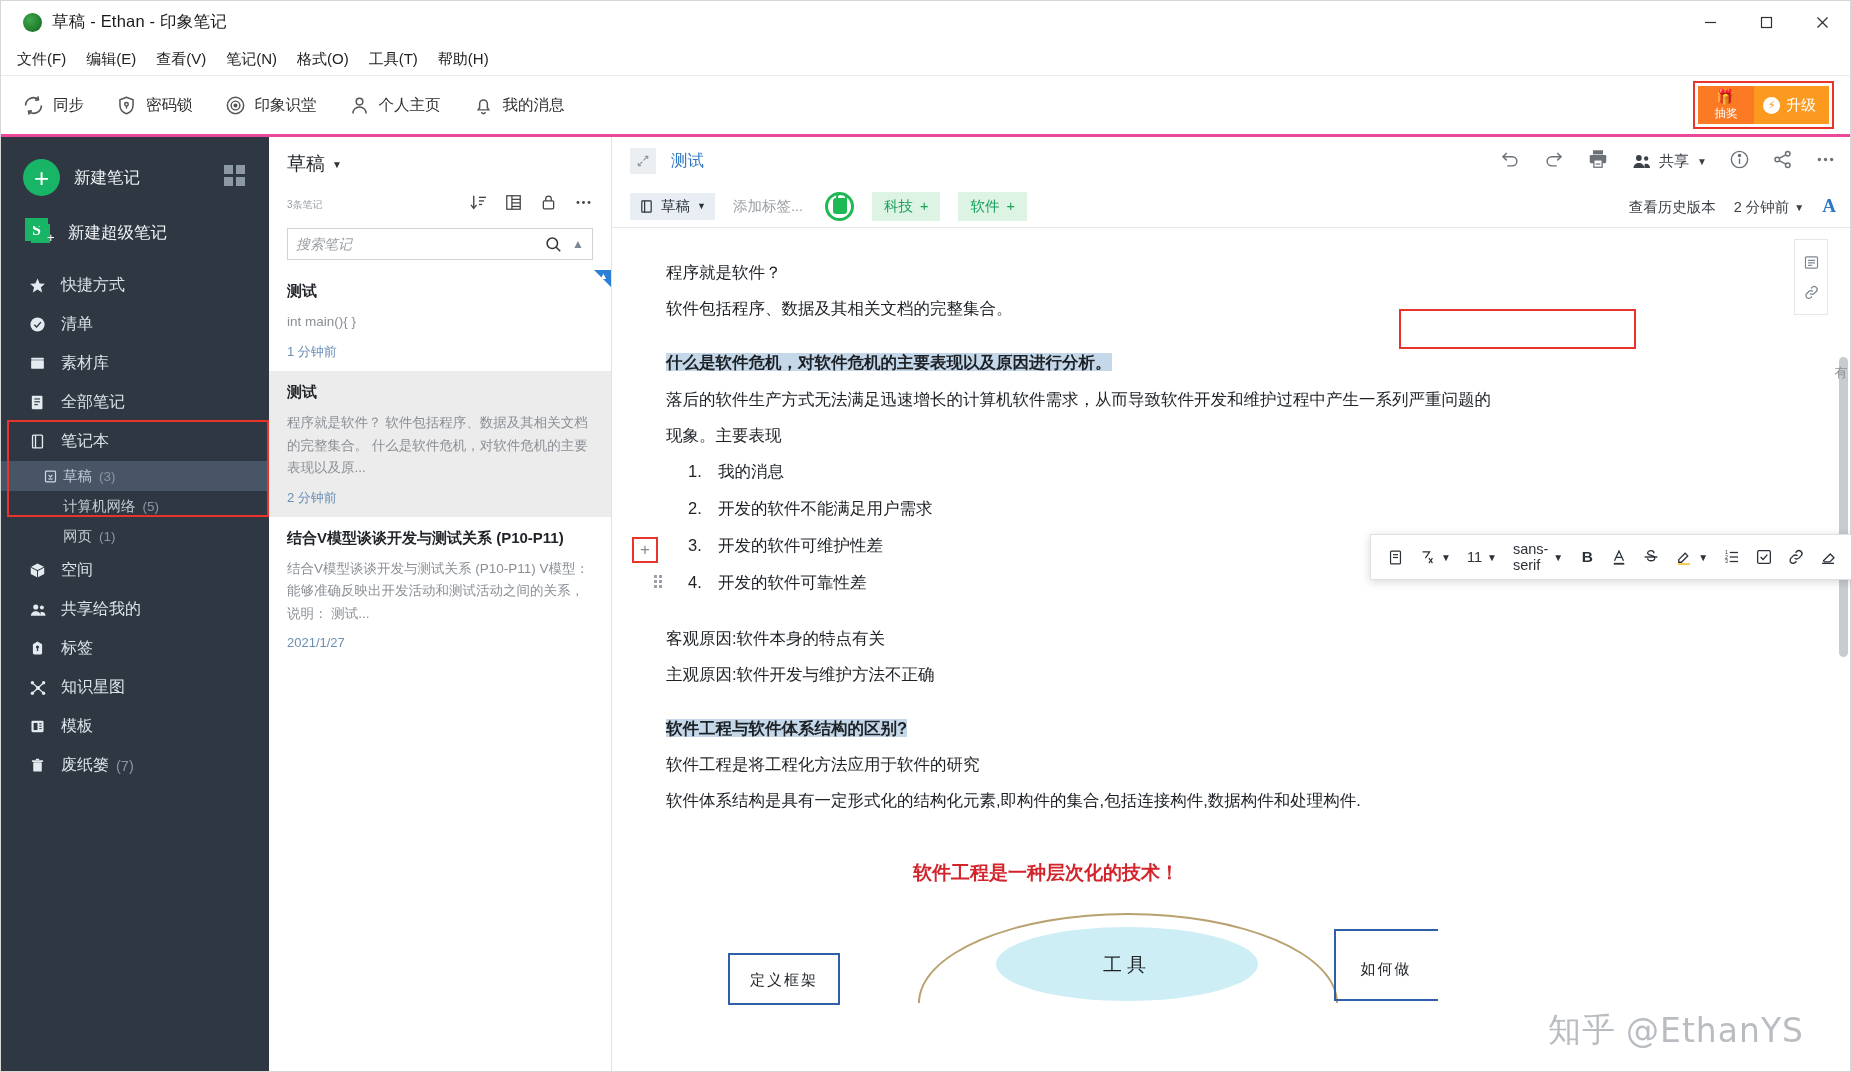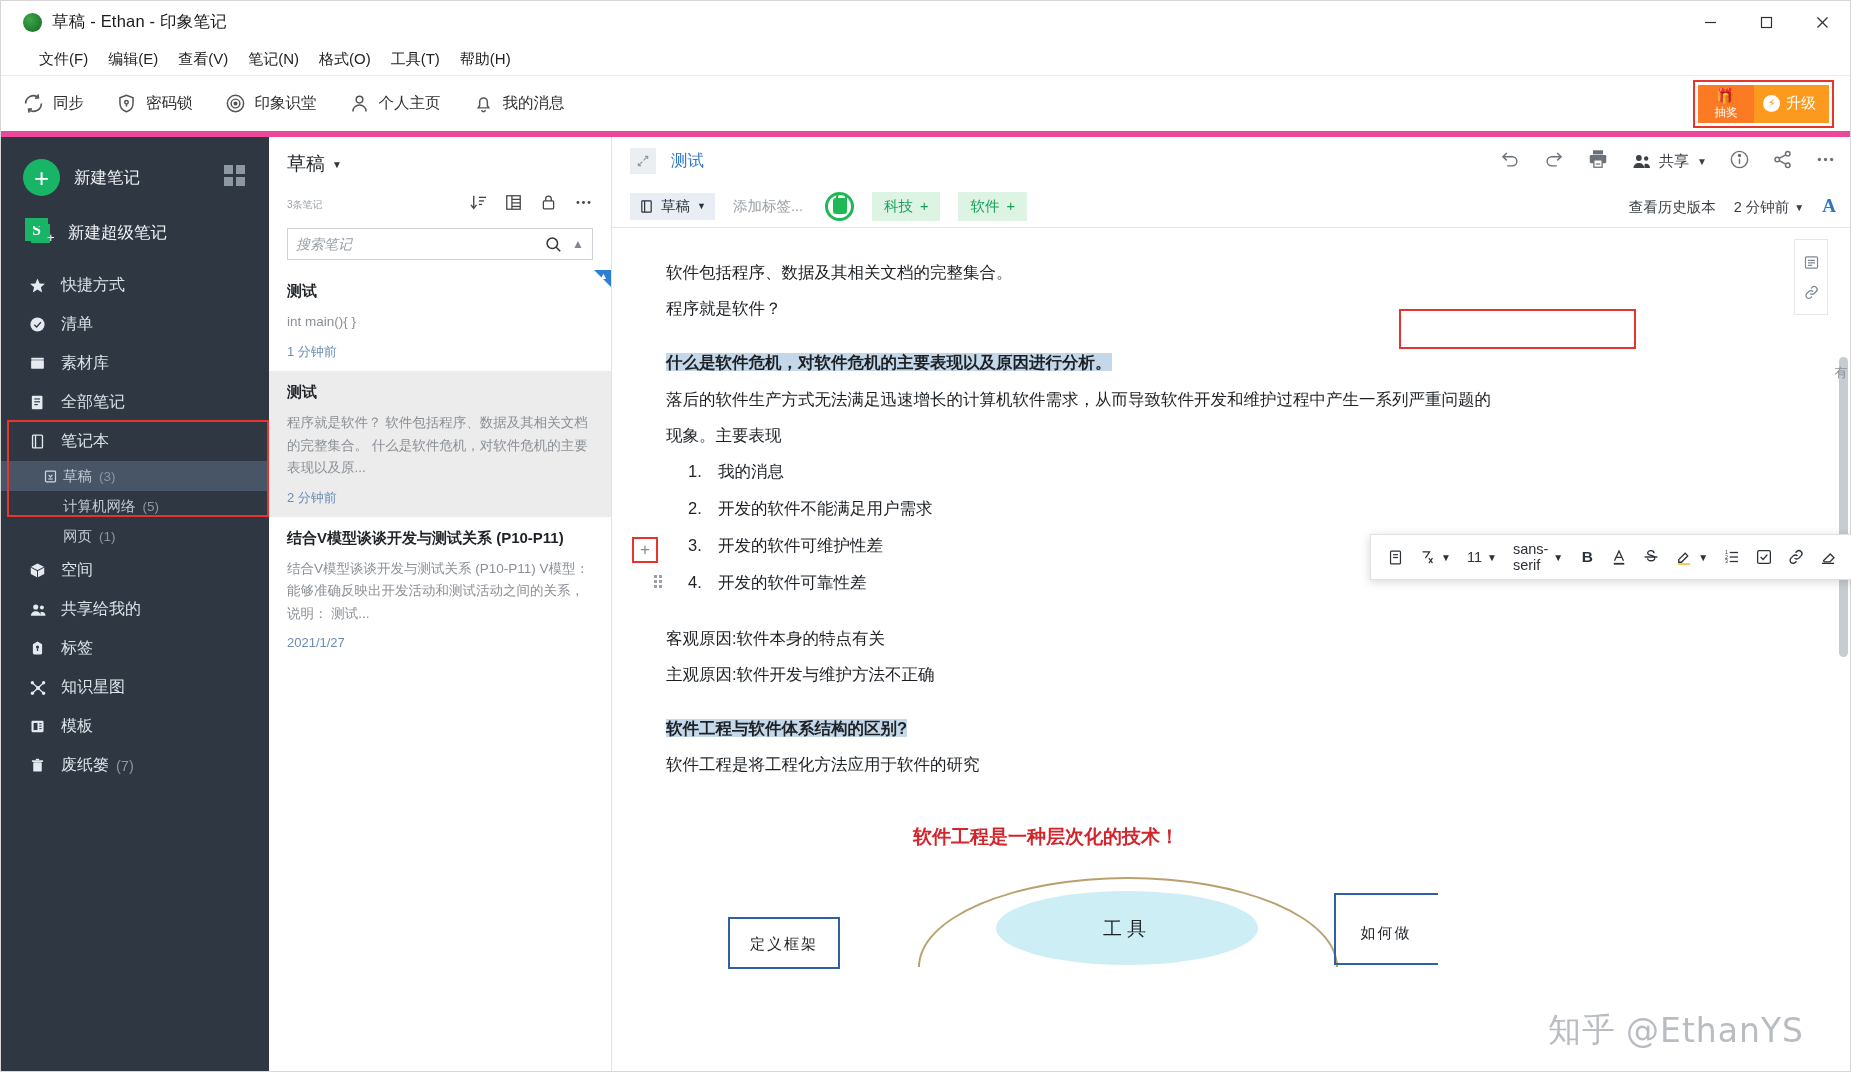--- a/index.html
+++ b/index.html
@@ -35,34 +35,34 @@
   .win-btn {
     width: 56px; height: 42px; display: flex; align-items: center; justify-content: center;
     color: #303030; font-size: 16px;
   }
 
   
   .menubar {
     height: 33px; min-height: 33px;
     display: flex; align-items: center;
     background: #ffffff;
-    padding-left: 28px;
+    padding-left: 6px;
     border-bottom: 1px solid #ececec;
   }
   .menu-item {
     font-size: 15px; color: #222; padding: 3px 10px; white-space: nowrap;
   }
 
   
   .toolbar {
     height: 61px; min-height: 61px;
     display: flex; align-items: center;
     background: #ffffff;
     padding-left: 22px;
-    border-bottom: 6px solid #ec4899;
+    border-bottom: 3px solid #ec4899;
     position: relative;
   }
   .tb-item { display: flex; align-items: center; margin-right: 32px; color: #2e2e2e; font-size: 15.5px; }
   .tb-item .ico { margin-right: 9px; display: flex; align-items: center; color: #555; }
 
   .upgrade-wrap {
     position: absolute; right: 16px; top: 50%; transform: translateY(-50%);
     display: flex; align-items: center;
     border: 2px solid #e8342a;
     padding: 3px;
@@ -804,38 +804,39 @@
             <span style="font-size:10px;">▼</span>
           </span>
           <span class="letter-a">A</span>
         </div>
       </div>
       <div class="redbox" id="rb-tags"></div>
 
       <div class="ed-divider"></div>
 
       <div class="note-body">
+        <p>程序就是软件？</p>
         <p>软件包括程序、数据及其相关文档的完整集合。</p>
-        <p>程序就是软件？</p>
         <div class="gap"></div>
         <p><span class="hl bold-blue">什么是软件危机，对软件危机的主要表现以及原因进行分析。</span></p>
         <p>落后的软件生产方式无法满足迅速增长的计算机软件需求，从而导致软件开发和维护过程中产生一系列严重问题的</p>
         <p>现象。主要表现</p>
         <ol class="nb-list">
           <li>我的消息</li>
           <li>开发的软件不能满足用户需求</li>
           <li>开发的软件可维护性差</li>
           <li>开发的软件可靠性差</li>
         </ol>
         <div class="gap"></div>
         <p>客观原因:软件本身的特点有关</p>
         <p>主观原因:软件开发与维护方法不正确</p>
         <div class="gap"></div>
         <p><span class="hl bold-blue">软件工程与软件体系结构的区别?</span></p>
         <p>软件工程是将工程化方法应用于软件的研究</p>
+        <p>软件体系结构是具有一定形式化的结构化元素,即构件的集合,包括连接构件,数据构件和处理构件.</p>
 
         <div class="redtitle" style="width:760px;">软件工程是一种层次化的技术！</div>
 
         <div class="diagram">
           <div class="dia-arc" style="left:252px; top:14px; width:420px; height:90px;"></div>
           <div class="dia-ellipse" style="left:330px; top:28px; width:262px; height:74px;">工具</div>
           <div class="dia-box" style="left:62px; top:54px; width:112px; height:52px;">定义框架</div>
           <div class="dia-box" style="left:685px; top:40px; width:70px; height:58px; border:none;">如何做</div>
           <div style="position:absolute; left:668px; top:30px; width:104px; height:72px; border:2px solid #2f5fa8; border-right:none;"></div>
         </div>

